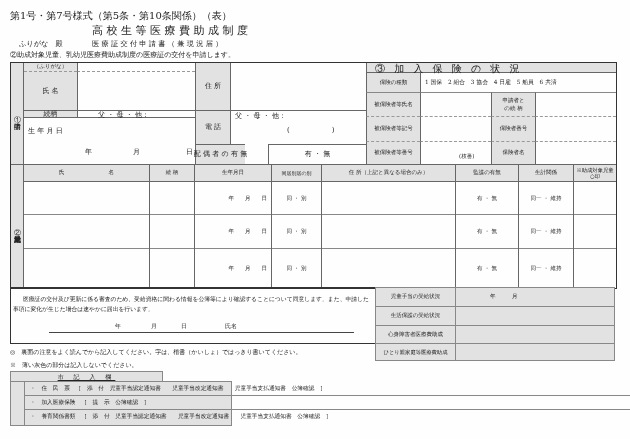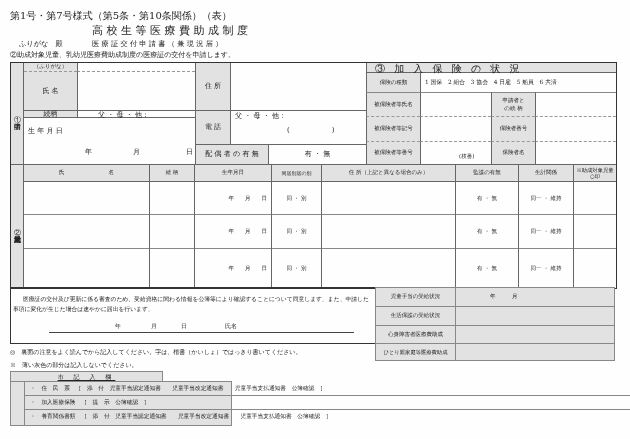--- a/index.html
+++ b/index.html
@@ -37,21 +37,21 @@
 <div class="abs t hdr" style="left:133px;top:149px">月</div>
 <div class="abs t hdr" style="left:186px;top:149px">日</div>
 
 <div class="abs g c t hdr" style="left:195px;top:63px;width:35px;height:47px;border-left:1px solid #666">住 所</div>
 <div class="abs" style="left:230px;top:63px;width:136px;height:47px;border-left:1px solid #666"></div>
 <div class="abs g c t hdr" style="left:195px;top:110px;width:35px;height:34px;border-top:1px solid #666;border-left:1px solid #666">電 話</div>
 <div class="abs" style="left:230px;top:110px;width:136px;height:34px;border-top:1px solid #666;border-left:1px solid #666">
  <div class="abs t hdr" style="left:4px;top:2px">父 ・ 母 ・ 他：</div>
  <div class="abs t hdr" style="left:56px;top:16px">(　　　　　　)</div>
 </div>
-<div class="abs g c t hdr" style="left:195px;top:144px;width:73px;height:20px;border-top:1px solid #666;border-left:1px solid #666">配 偶 者 の 有 無</div>
+<div class="abs g c t hdr" style="left:195px;top:144px;width:50px;height:20px;border-top:1px solid #666;border-left:1px solid #666">配 偶 者 の 有 無</div>
 <div class="abs c t hdr" style="left:268px;top:144px;width:98px;height:20px;border-top:1px solid #666;border-left:1px solid #666">有 ・ 無</div>
 
 <div class="abs g t" style="left:366px;top:63px;width:250px;height:10px;border-left:1px solid #666;border-bottom:1px solid #666;font-size:10px;padding:1px 0 0 8px;letter-spacing:3px">③ 加 入 保 険 の 状 況</div>
 <div class="abs g c t" style="left:366px;top:73px;width:54px;height:19px;border-left:1px solid #666;font-size:5.5px">保険の種類</div>
 <div class="abs t" style="left:420px;top:73px;width:196px;height:19px;border-left:1px solid #666;font-size:5.8px;padding:7px 0 0 4px">1 国保　2 組合　3 協会　4 日雇　5 船員　6 共済</div>
 
 <div class="abs g c t" style="left:366px;top:92px;width:54px;height:24px;border-top:1px solid #888;border-left:1px solid #666;font-size:5.5px">被保険者等氏名</div>
 <div class="abs" style="left:420px;top:92px;width:71px;height:24px;border-top:1px solid #888;border-left:1px solid #666"></div>
 <div class="abs g c" style="left:491px;top:92px;width:44px;height:24px;border-top:1px solid #888;border-left:1px solid #666;font-size:5.5px;line-height:1.3;padding:0 8px">申請者との続 柄</div>
 <div class="abs" style="left:535px;top:92px;width:81px;height:24px;border-top:1px solid #888;border-left:1px solid #666"></div>

